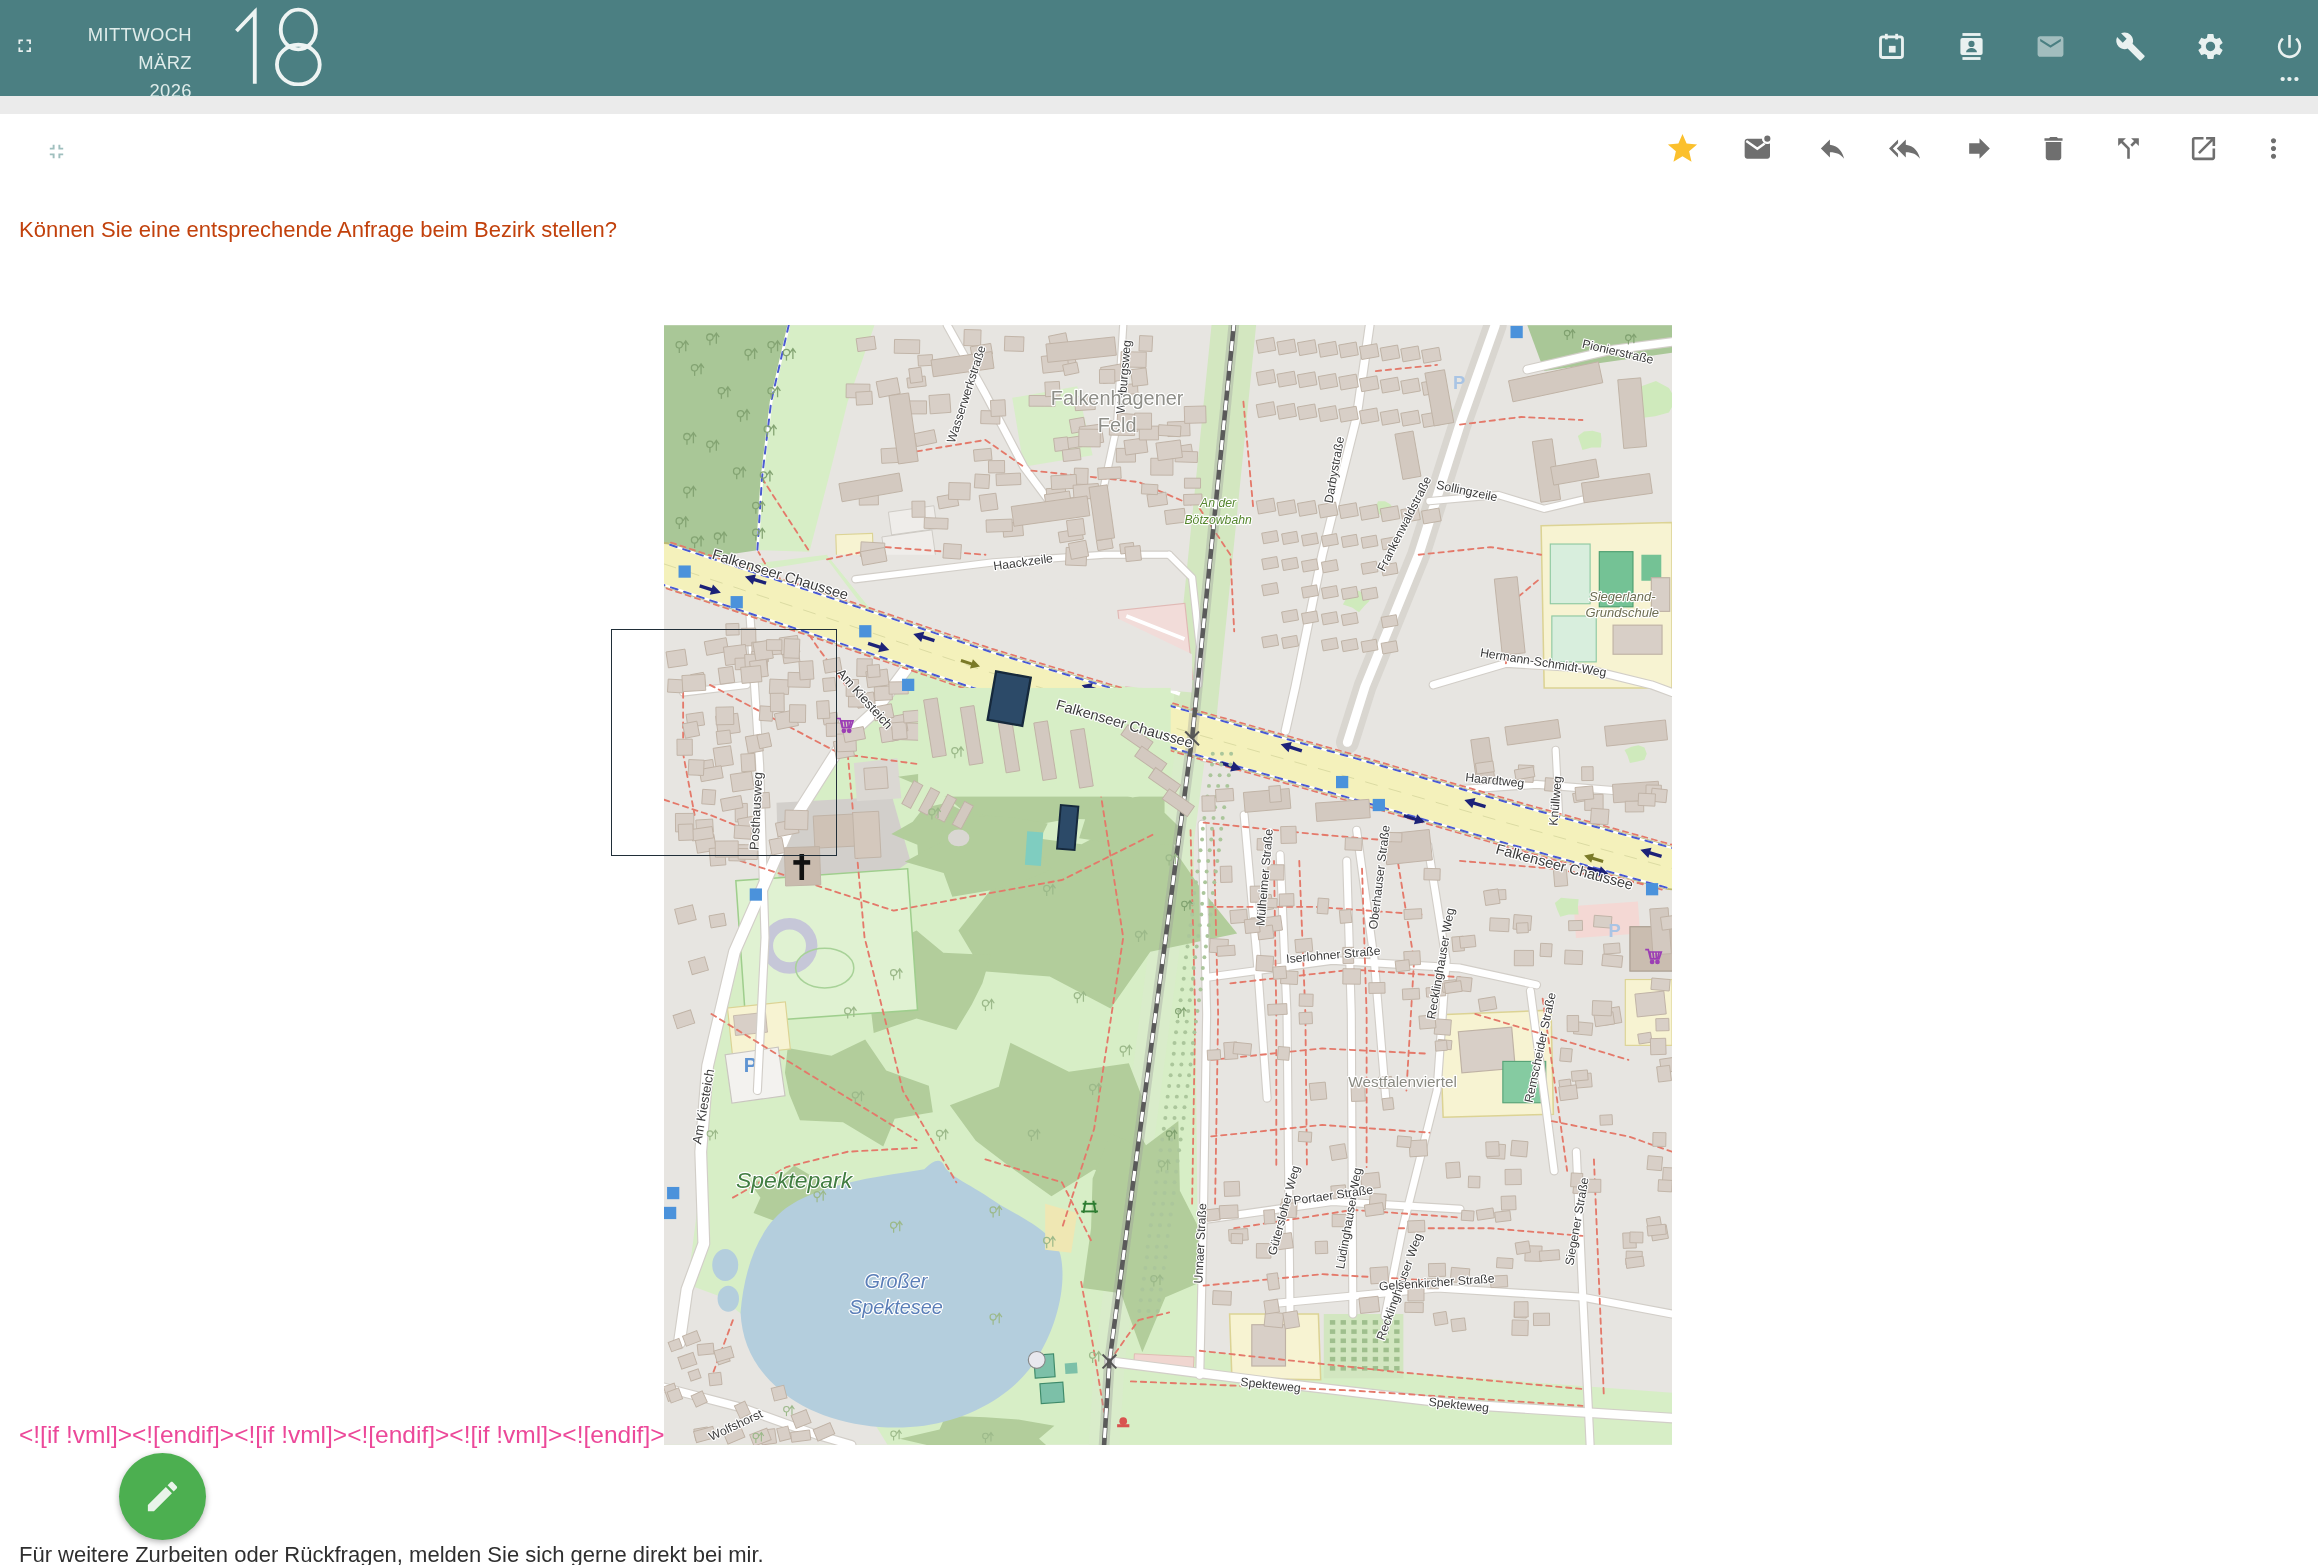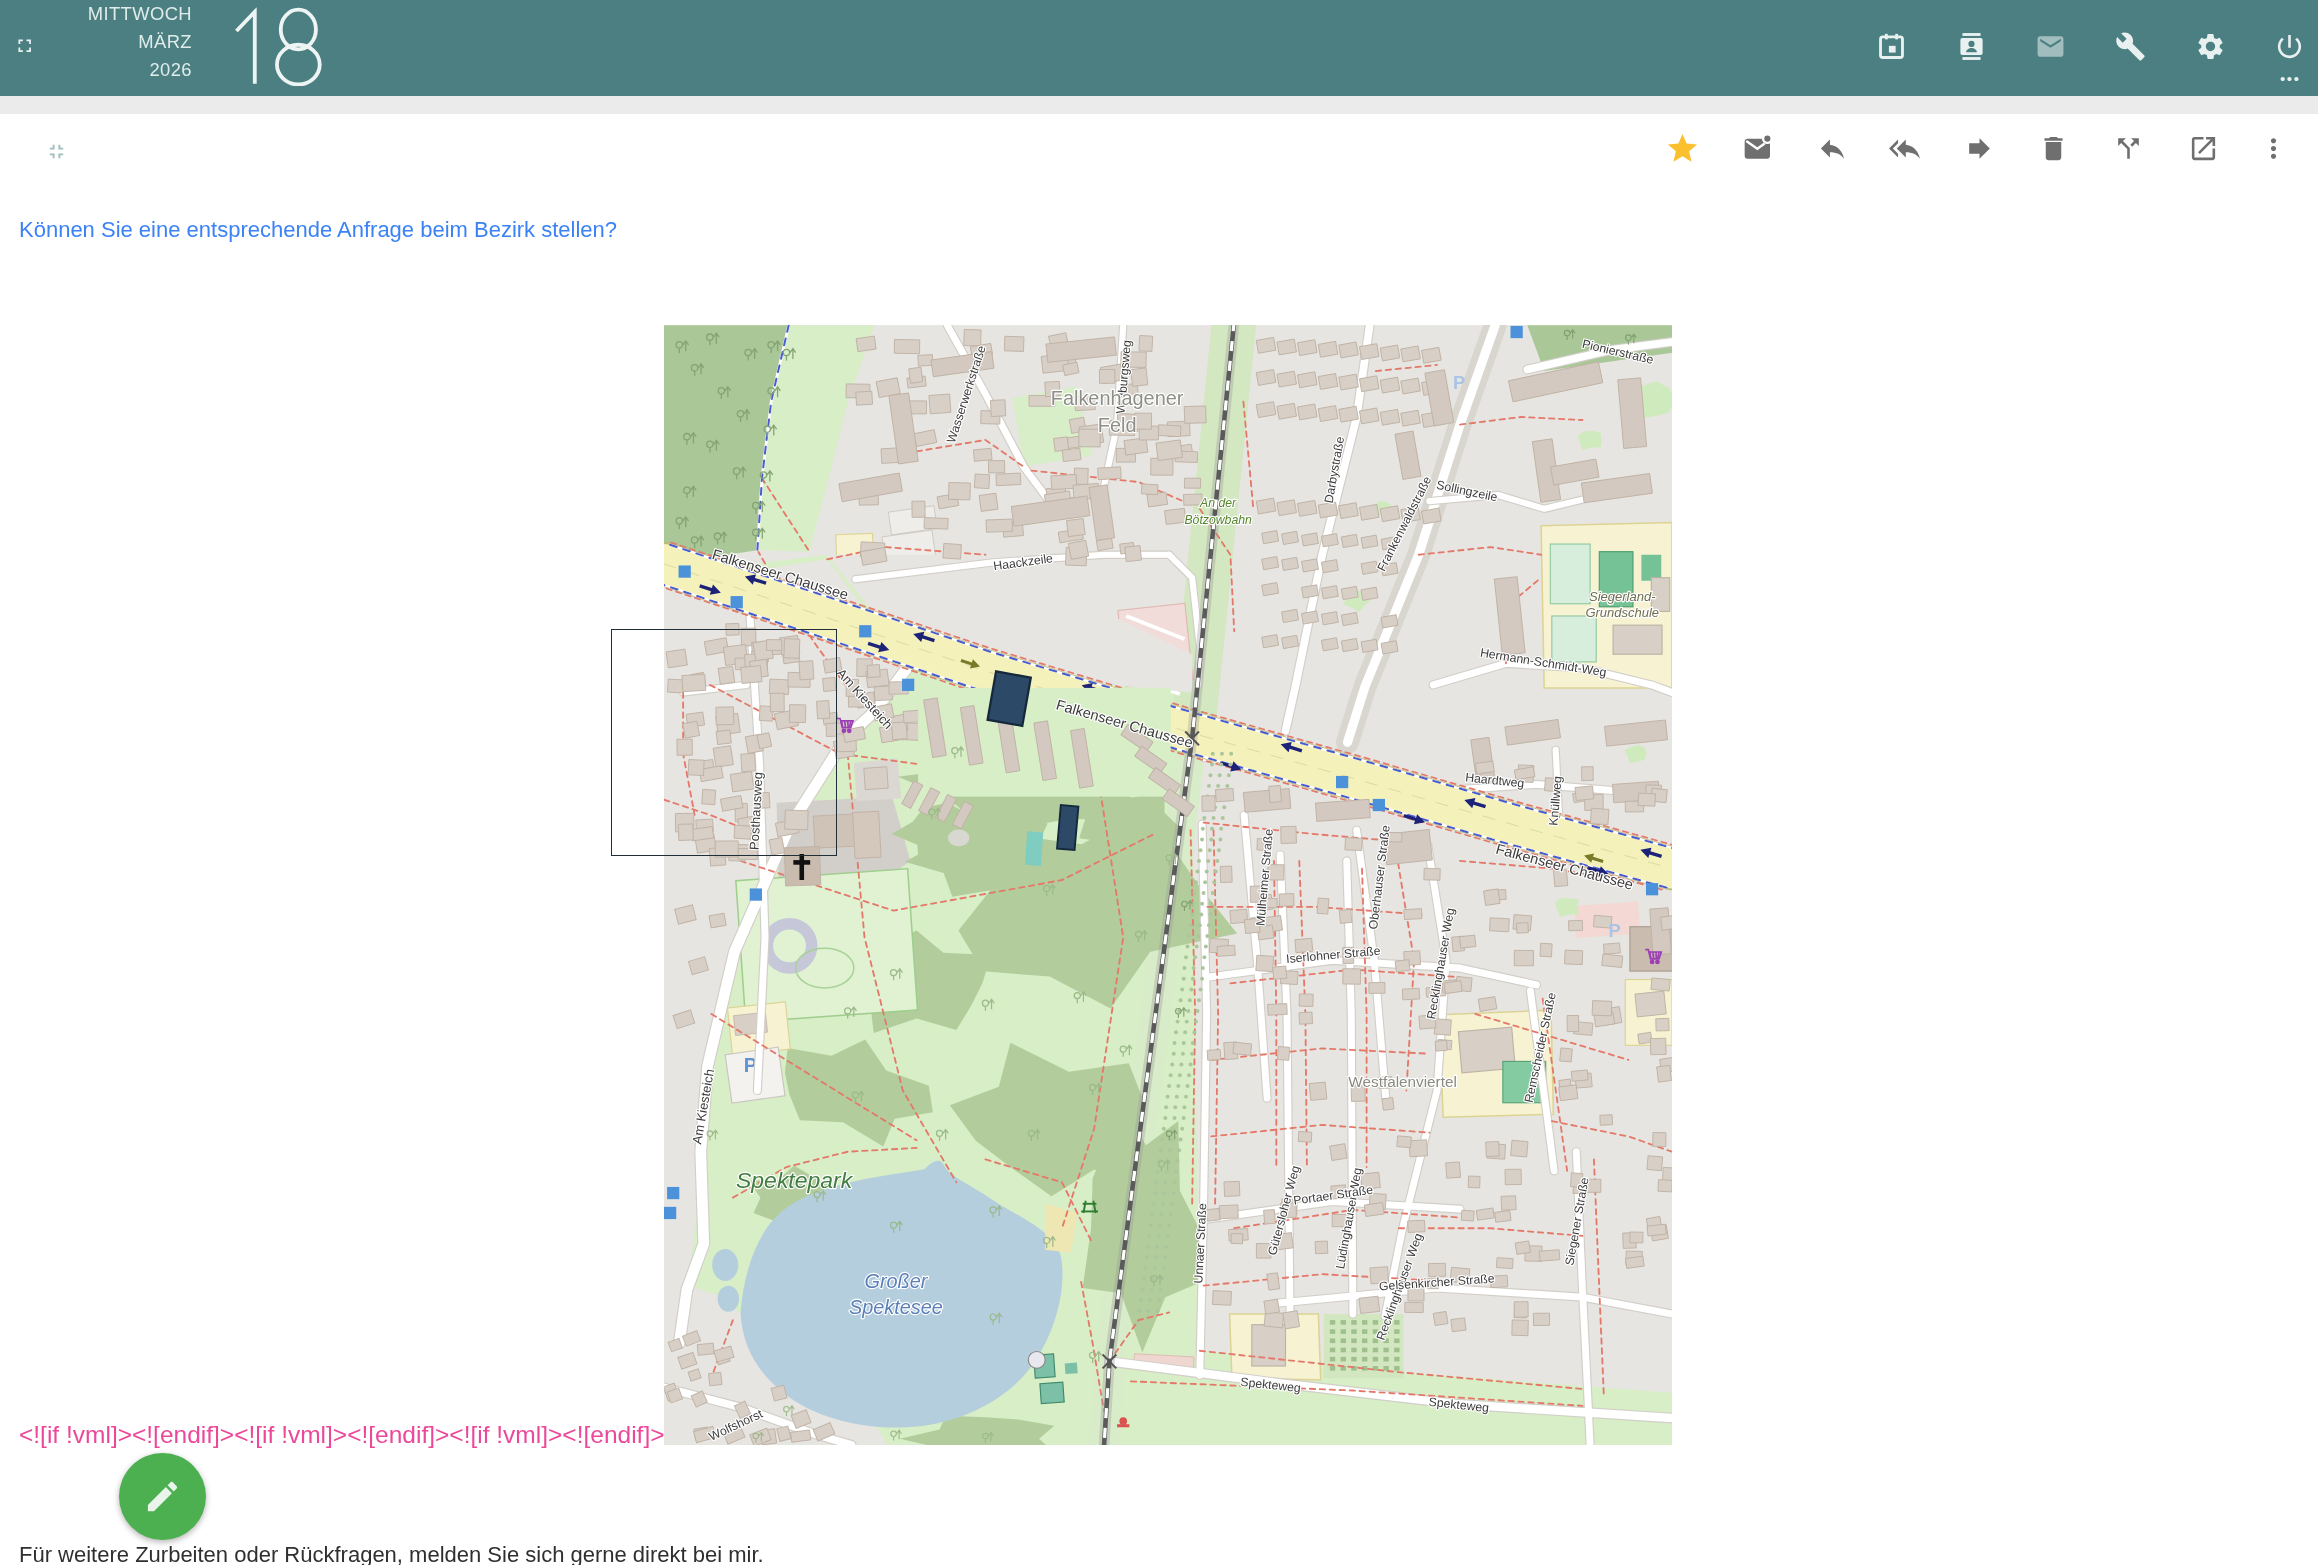--- a/index.html
+++ b/index.html
@@ -1,18 +1,18 @@
 <!DOCTYPE html>
 <html style="font-size:12.3px"><head><meta charset="utf-8"><style>
 *{margin:0;padding:0;box-sizing:border-box}
 body{width:2319px;height:1565px;position:relative;font-family:"Liberation Sans",sans-serif;background:#fff;overflow:hidden}
 .hdr{position:absolute;left:0;top:0;width:2319px;height:96px;background:#4b7f82}
 .strip{position:absolute;left:0;top:96px;width:2319px;height:17.6px;background:#ebebeb}
-.date{position:absolute;top:0;left:0;width:192px;text-align:right;color:#dfecea;font-size:18.4px;line-height:28px;padding-top:0;letter-spacing:0.4px}
-.t1{position:absolute;left:19px;top:217px;font-size:22px;color:#3b82f6}
+.date{position:absolute;top:0;left:0;width:192px;text-align:right;color:#dfecea;font-size:18.4px;line-height:28px;padding-top:21px;letter-spacing:0.4px}
+.t1{position:absolute;left:19px;top:217px;font-size:22px;color:#c2410c}
 .t2{position:absolute;left:19px;top:1421px;font-size:24.5px;color:#ec4899}
 .t3{position:absolute;left:19px;top:1542px;font-size:22px;color:#2f2f2f}
 </style></head><body>
 <div class="hdr"></div>
 <div class="strip"></div>
 <div class="date">MITTWOCH<br>MÄRZ<br>2026</div>
 <svg style="position:absolute;left:230px;top:4.6px" width="100" height="81" viewBox="0 0 130 106">
     <g stroke="#eef4f3" stroke-width="5" fill="none">
       <path d="M8 34 L32 9 L32 103"></path>
       <ellipse cx="89" cy="32" rx="23" ry="26"></ellipse>

